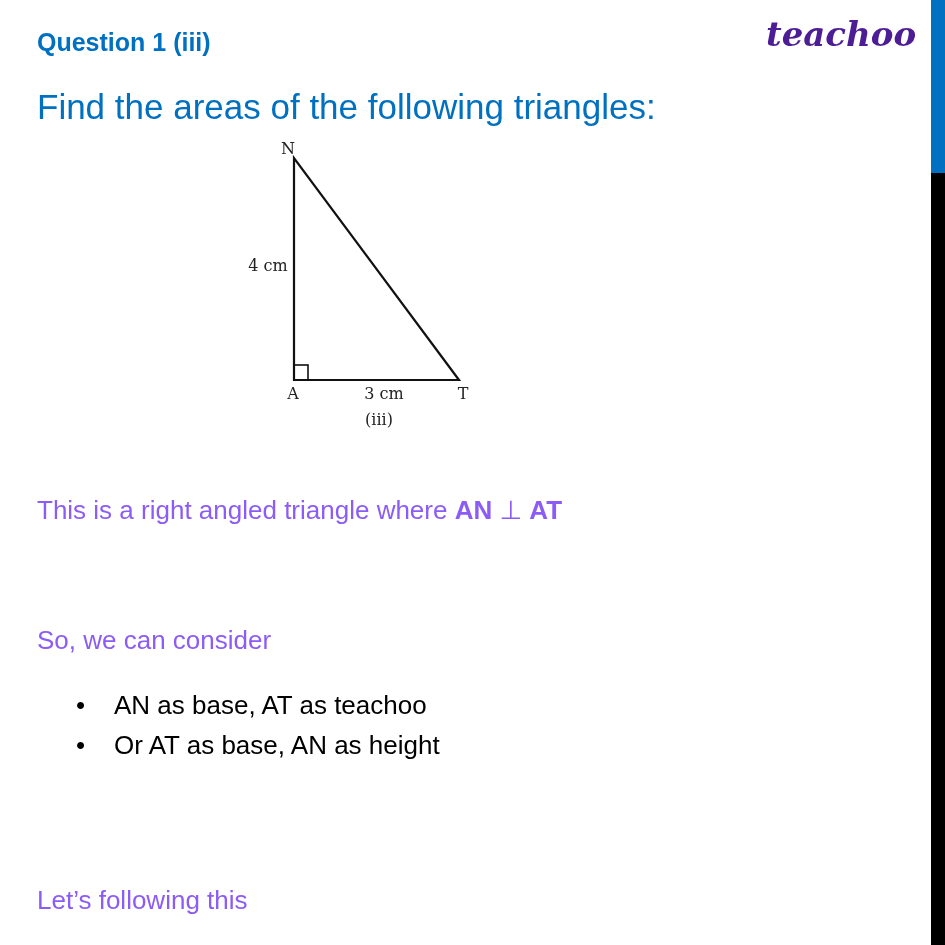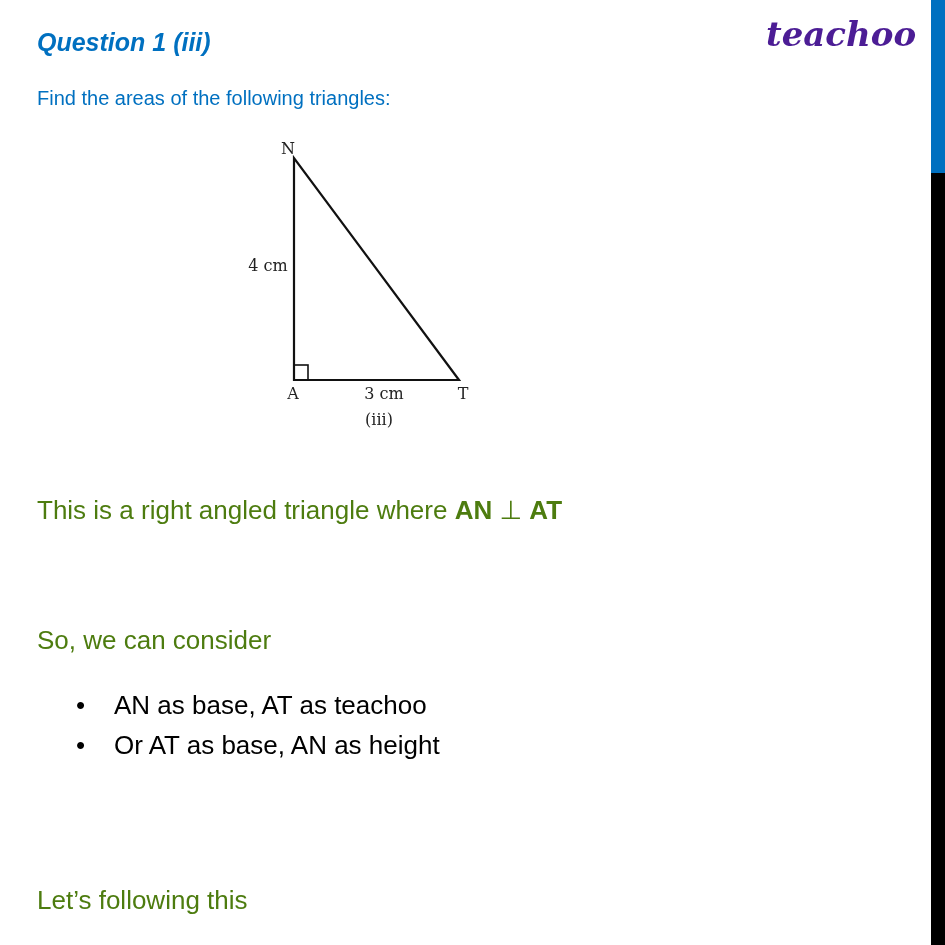--- a/index.html
+++ b/index.html
@@ -31,58 +31,57 @@
       background: #000000;
     }
     .question-title {
       position: absolute;
       left: 37px;
       top: 28px;
       font-size: 25px;
       font-weight: bold;
       color: #0070c0;
       white-space: nowrap;
-      font-style: italic;
     }
     .brand-logo {
       position: absolute;
       left: 766px;
       top: 14px;
       font-family: "DejaVu Serif", serif;
       font-style: italic;
       font-weight: bold;
       font-size: 34px;
       color: #4c1d95;
       letter-spacing: 0px;
       white-space: nowrap;
     }
     .question-text {
       position: absolute;
       left: 37px;
       top: 87px;
-      font-size: 20px;
+      font-size: 35px;
       color: #0070c0;
       white-space: nowrap;
     }
     .figure {
       position: absolute;
       left: 230px;
       top: 130px;
       width: 260px;
       height: 310px;
     }
     .figure svg text {
       font-family: "DejaVu Serif", serif;
       fill: #222222;
     }
     .body-line {
       position: absolute;
       left: 37px;
       font-size: 26px;
-      color: #4d7c0f;
+      color: #8b5cf6;
       white-space: nowrap;
     }
     .body-line b { font-weight: bold; }
     .bullet-line {
       position: absolute;
       left: 76px;
       font-size: 26px;
       color: #000000;
       white-space: nowrap;
     }

